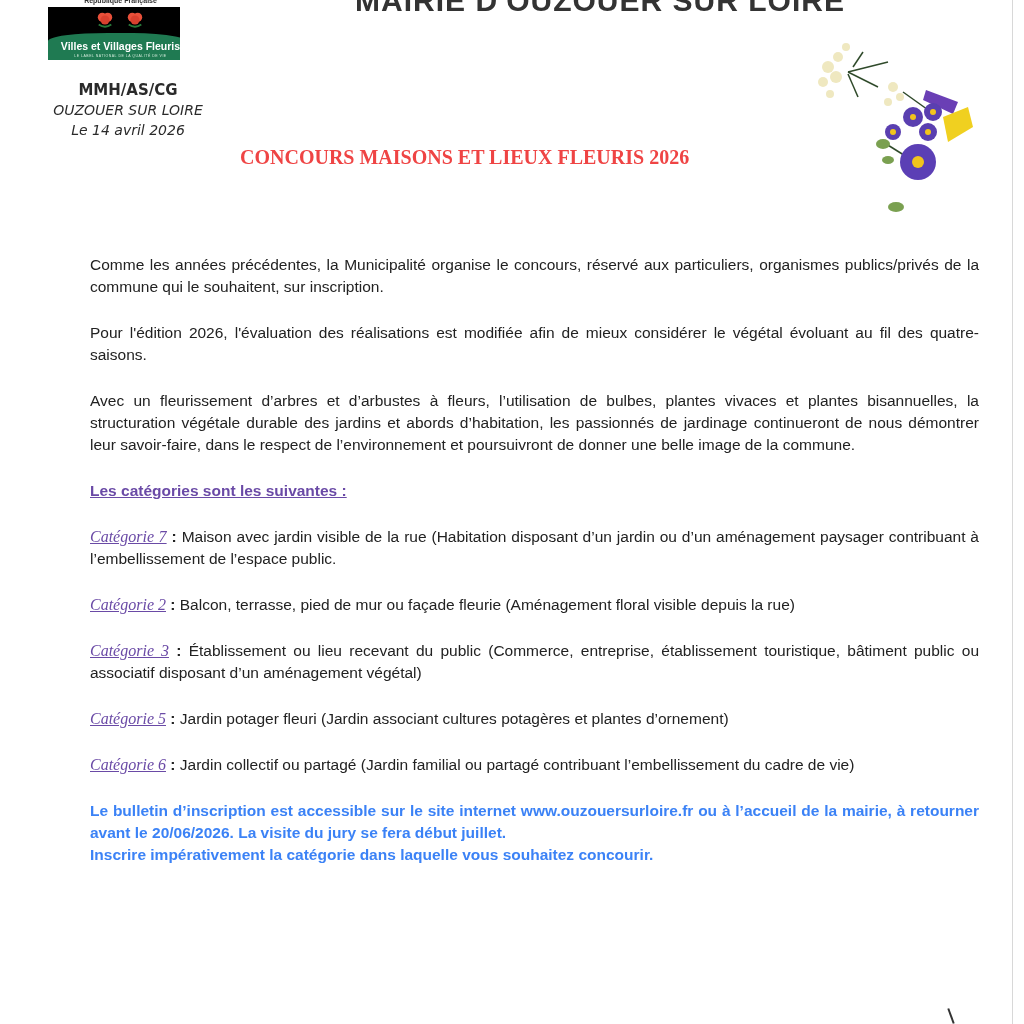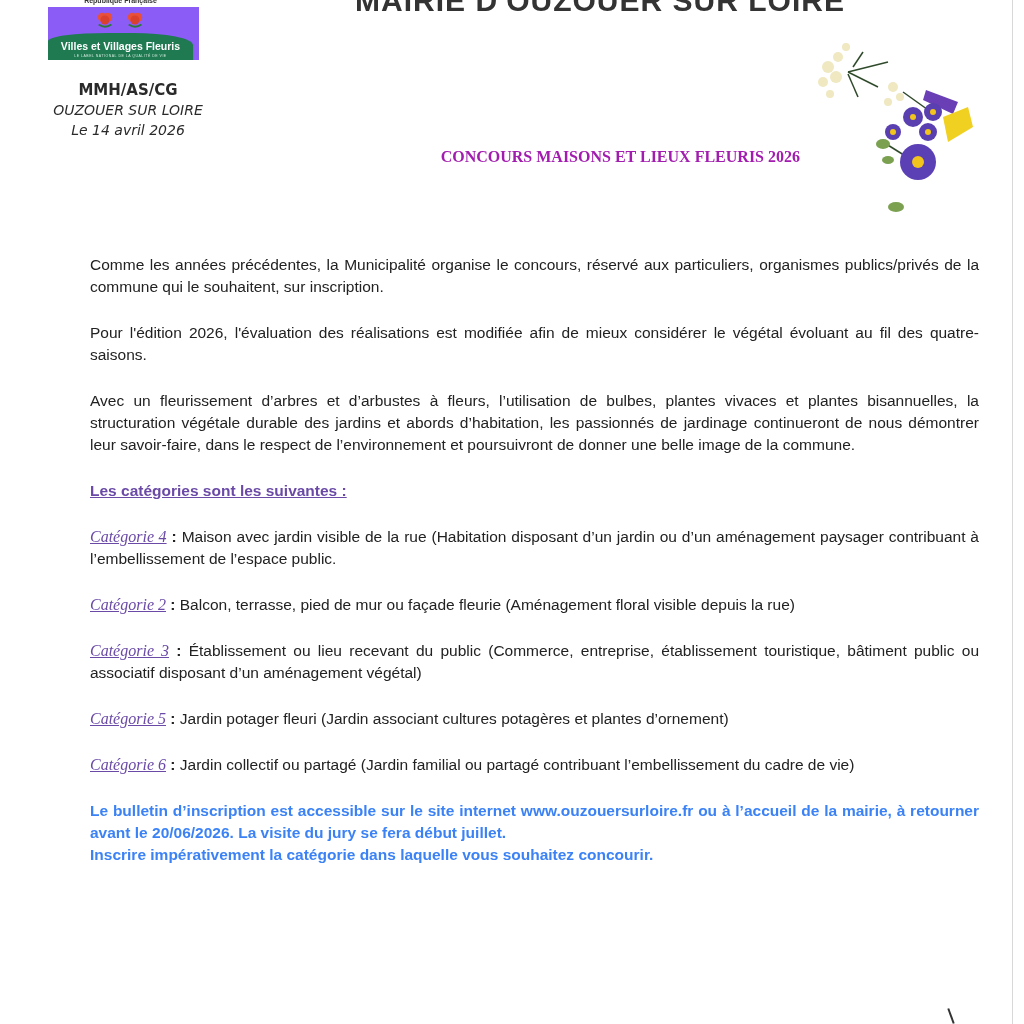--- a/index.html
+++ b/index.html
@@ -9,29 +9,29 @@
     font-family: "Liberation Sans", sans-serif;
   }
   .edge-line { position: absolute; left: 1012px; top: 0; width: 1px; height: 1024px; background: #d8d8d8; }
   .mairie-title {
     position: absolute; left: 330px; top: -16px; width: 540px; text-align: center;
     font-family: "Liberation Sans", sans-serif; font-weight: bold; font-size: 30px;
     letter-spacing: 1px; color: #333333; white-space: nowrap;
   }
   .logo { position: absolute; left: 48px; top: 0; width: 145px; }
   .logo .rf { text-align: center; font-size: 7px; font-weight: bold; color: #333; margin-top: -3px; height: 10px; }
-  .logo .box { width: 151px; height: 53px; background: #8b5cf6; position: relative; overflow: hidden; }
+  .logo .box { width: 132px; height: 53px; background: #000000; position: relative; overflow: hidden; }
   .logo .green { position: absolute; left: 0; bottom: 0; width: 145px; height: 27px; background: #1f7a52; border-top-left-radius: 60px 8px; border-top-right-radius: 60px 12px; }
   .logo .vvf { position: absolute; left: 0; bottom: 8px; width: 145px; text-align: center; color: #fff; font-weight: bold; font-size: 10.5px; }
   .logo .label { position: absolute; left: 0; bottom: 2px; width: 145px; text-align: center; color: #cfe8d8; font-size: 3.5px; letter-spacing: 0.5px; }
   .logo .flower { position: absolute; top: 4px; width: 18px; height: 18px; }
   .ref { position: absolute; left: 38px; top: 80px; width: 180px; text-align: center; font-family: "DejaVu Sans", sans-serif; color: #2a2a2a; }
   .ref .r1 { font-weight: bold; font-size: 15px; line-height: 20px; }
   .ref .r2, .ref .r3 { font-style: italic; font-size: 14px; line-height: 20px; }
-  .title-block { position: absolute; left: 240px; top: 142px; width: 560px; text-align: right; color: #a21caf; font-family: "Liberation Serif", serif; font-weight: bold; font-size: 16px; line-height: 30px; }
+  .title-block { position: absolute; left: 240px; top: 142px; width: 560px; text-align: left; color: #ef4444; font-family: "Liberation Serif", serif; font-weight: bold; font-size: 20px; line-height: 30px; }
   .flowers { position: absolute; left: 808px; top: 32px; width: 170px; height: 190px; }
   .content { position: absolute; left: 90px; top: 254px; width: 889px; font-family: "Liberation Sans", sans-serif; font-size: 15.5px; line-height: 22px; color: #222; text-align: justify; }
   .content p { margin: 0 0 24px 0; }
   .cats-heading { color: #6a4aa6; font-weight: bold; text-decoration: underline; margin-bottom: 24px !important; }
   .cat-label { color: #6a4aa6; font-style: italic; text-decoration: underline; font-family: "Liberation Serif", serif; font-size: 16px; }
   .colon { font-weight: bold; }
   .footer-note { color: #3b82f6; font-weight: bold; margin-top: 10px !important; }
   .footer-note span { display: block; }
   .sig-mark { position: absolute; left: 950px; top: 1008px; width: 2px; height: 16px; background: #333; transform: rotate(-20deg); }
 </style>
@@ -115,21 +115,21 @@
       <ellipse cx="88" cy="175" rx="8" ry="5"></ellipse>
     </g>
 </svg>
 
 <div class="content">
   <p>Comme les années précédentes, la Municipalité organise le concours, réservé aux particuliers, organismes publics/privés de la commune qui le souhaitent, sur inscription.</p>
   <p>Pour l'édition 2026, l'évaluation des réalisations est modifiée afin de mieux considérer le végétal évoluant au fil des quatre-saisons.</p>
   <p>Avec un fleurissement d’arbres et d’arbustes à fleurs, l’utilisation de bulbes, plantes vivaces et plantes bisannuelles, la structuration végétale durable des jardins et abords d’habitation, les passionnés de jardinage continueront de nous démontrer leur savoir-faire, dans le respect de l’environnement et poursuivront de donner une belle image de la commune.</p>
   <p class="cats-heading">Les catégories sont les suivantes :</p>
 
-  <p><span class="cat-label">Catégorie 4</span><span class="colon"> : </span><span>Maison avec jardin visible de la rue (Habitation disposant d’un jardin ou d’un aménagement paysager contribuant à l’embellissement de l’espace public.</span></p>
+  <p><span class="cat-label">Catégorie 7</span><span class="colon"> : </span><span>Maison avec jardin visible de la rue (Habitation disposant d’un jardin ou d’un aménagement paysager contribuant à l’embellissement de l’espace public.</span></p>
   <p><span class="cat-label">Catégorie 2</span><span class="colon"> : </span><span>Balcon, terrasse, pied de mur ou façade fleurie (Aménagement floral visible depuis la rue)</span></p>
   <p><span class="cat-label">Catégorie 3</span><span class="colon"> : </span><span>Établissement ou lieu recevant du public (Commerce, entreprise, établissement touristique, bâtiment public ou associatif disposant d’un aménagement végétal)</span></p>
   <p><span class="cat-label">Catégorie 5</span><span class="colon"> : </span><span>Jardin potager fleuri (Jardin associant cultures potagères et plantes d’ornement)</span></p>
   <p><span class="cat-label">Catégorie 6</span><span class="colon"> : </span><span>Jardin collectif ou partagé (Jardin familial ou partagé contribuant l’embellissement du cadre de vie)</span></p>
 
   <p class="footer-note">
     <span>Le bulletin d’inscription est accessible sur le site internet www.ouzouersurloire.fr ou à l’accueil de la mairie, à retourner avant le 20/06/2026.  La visite du jury se fera début juillet.</span>
     <span>Inscrire impérativement la catégorie dans laquelle vous souhaitez concourir.</span>
   </p>
 </div>

